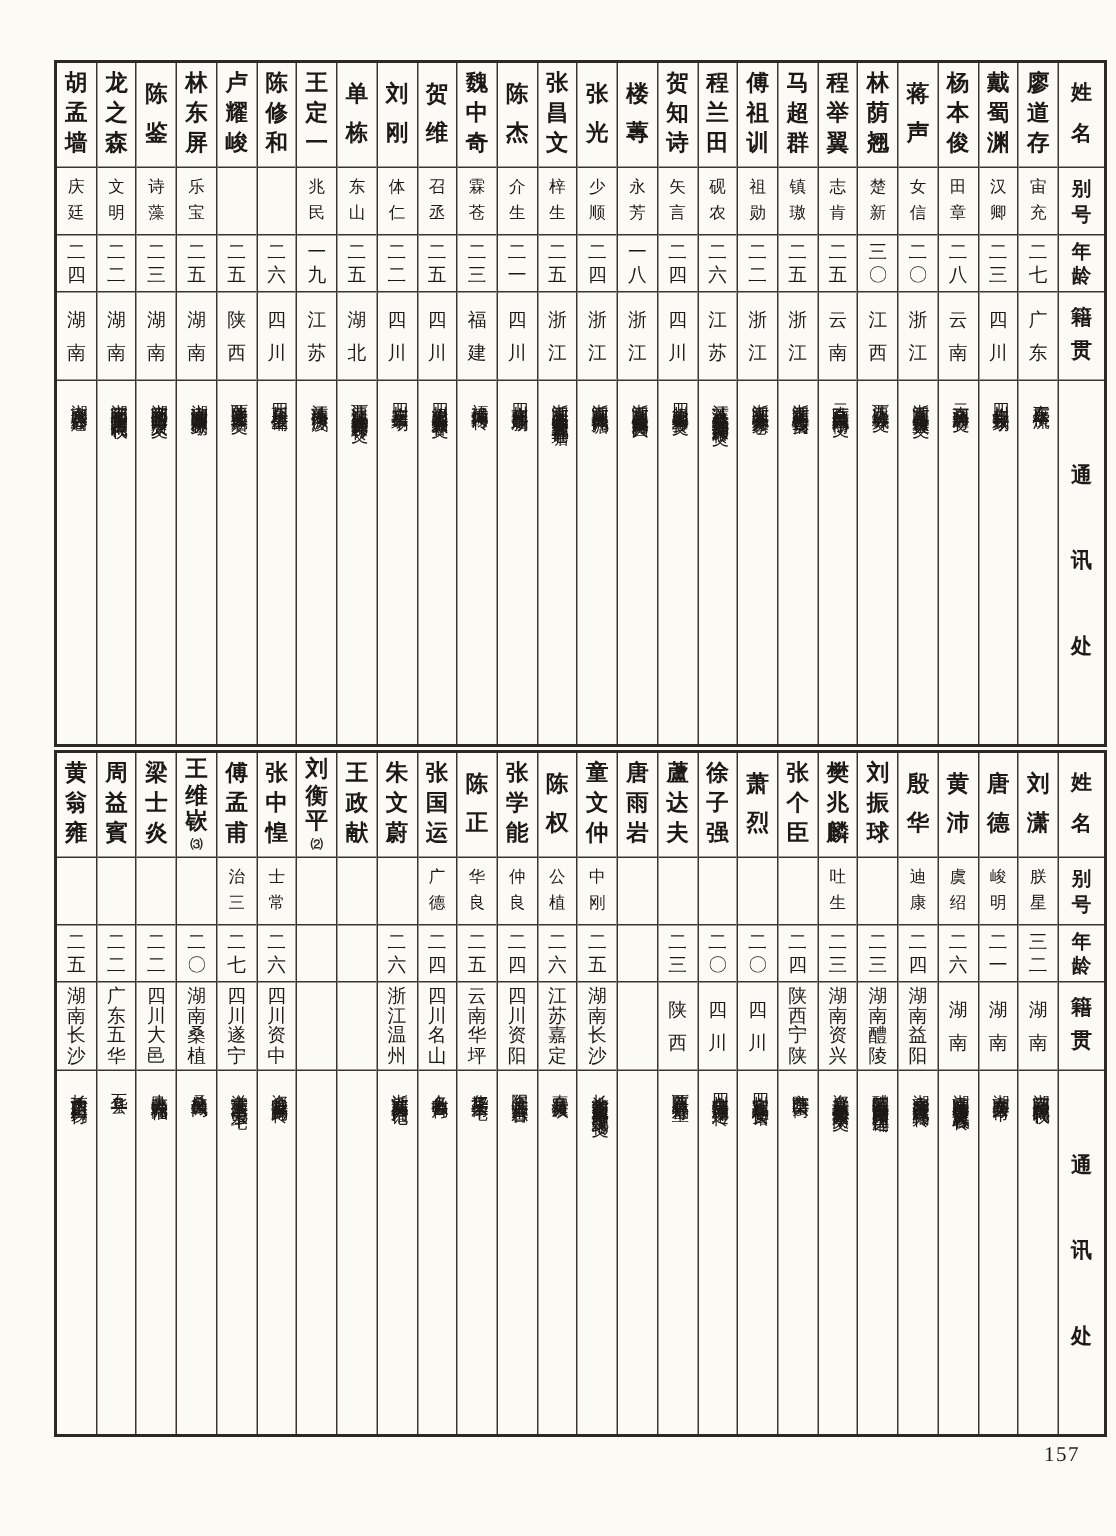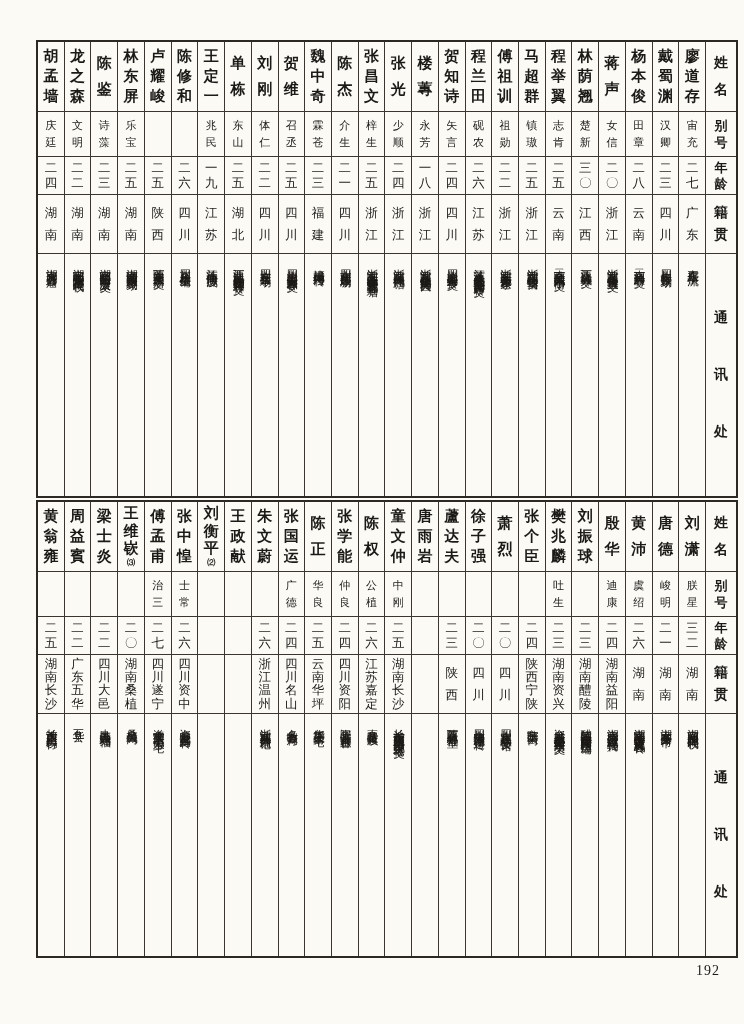--- a/index.html
+++ b/index.html
@@ -1167,14 +1167,14 @@
           <span class="ch">湖</span>
           <span class="ch">南</span>
           <span class="ch">长</span>
           <span class="ch">沙</span>
         </div>
         <div class="cell addr-cell">
           <div class="vtext">长沙大西门正街三易行</div>
         </div>
       </div>
     </div>
-  <div class="page-number">192</div>
+  <div class="page-number">157</div>
 </div>
 
 </body></html>

